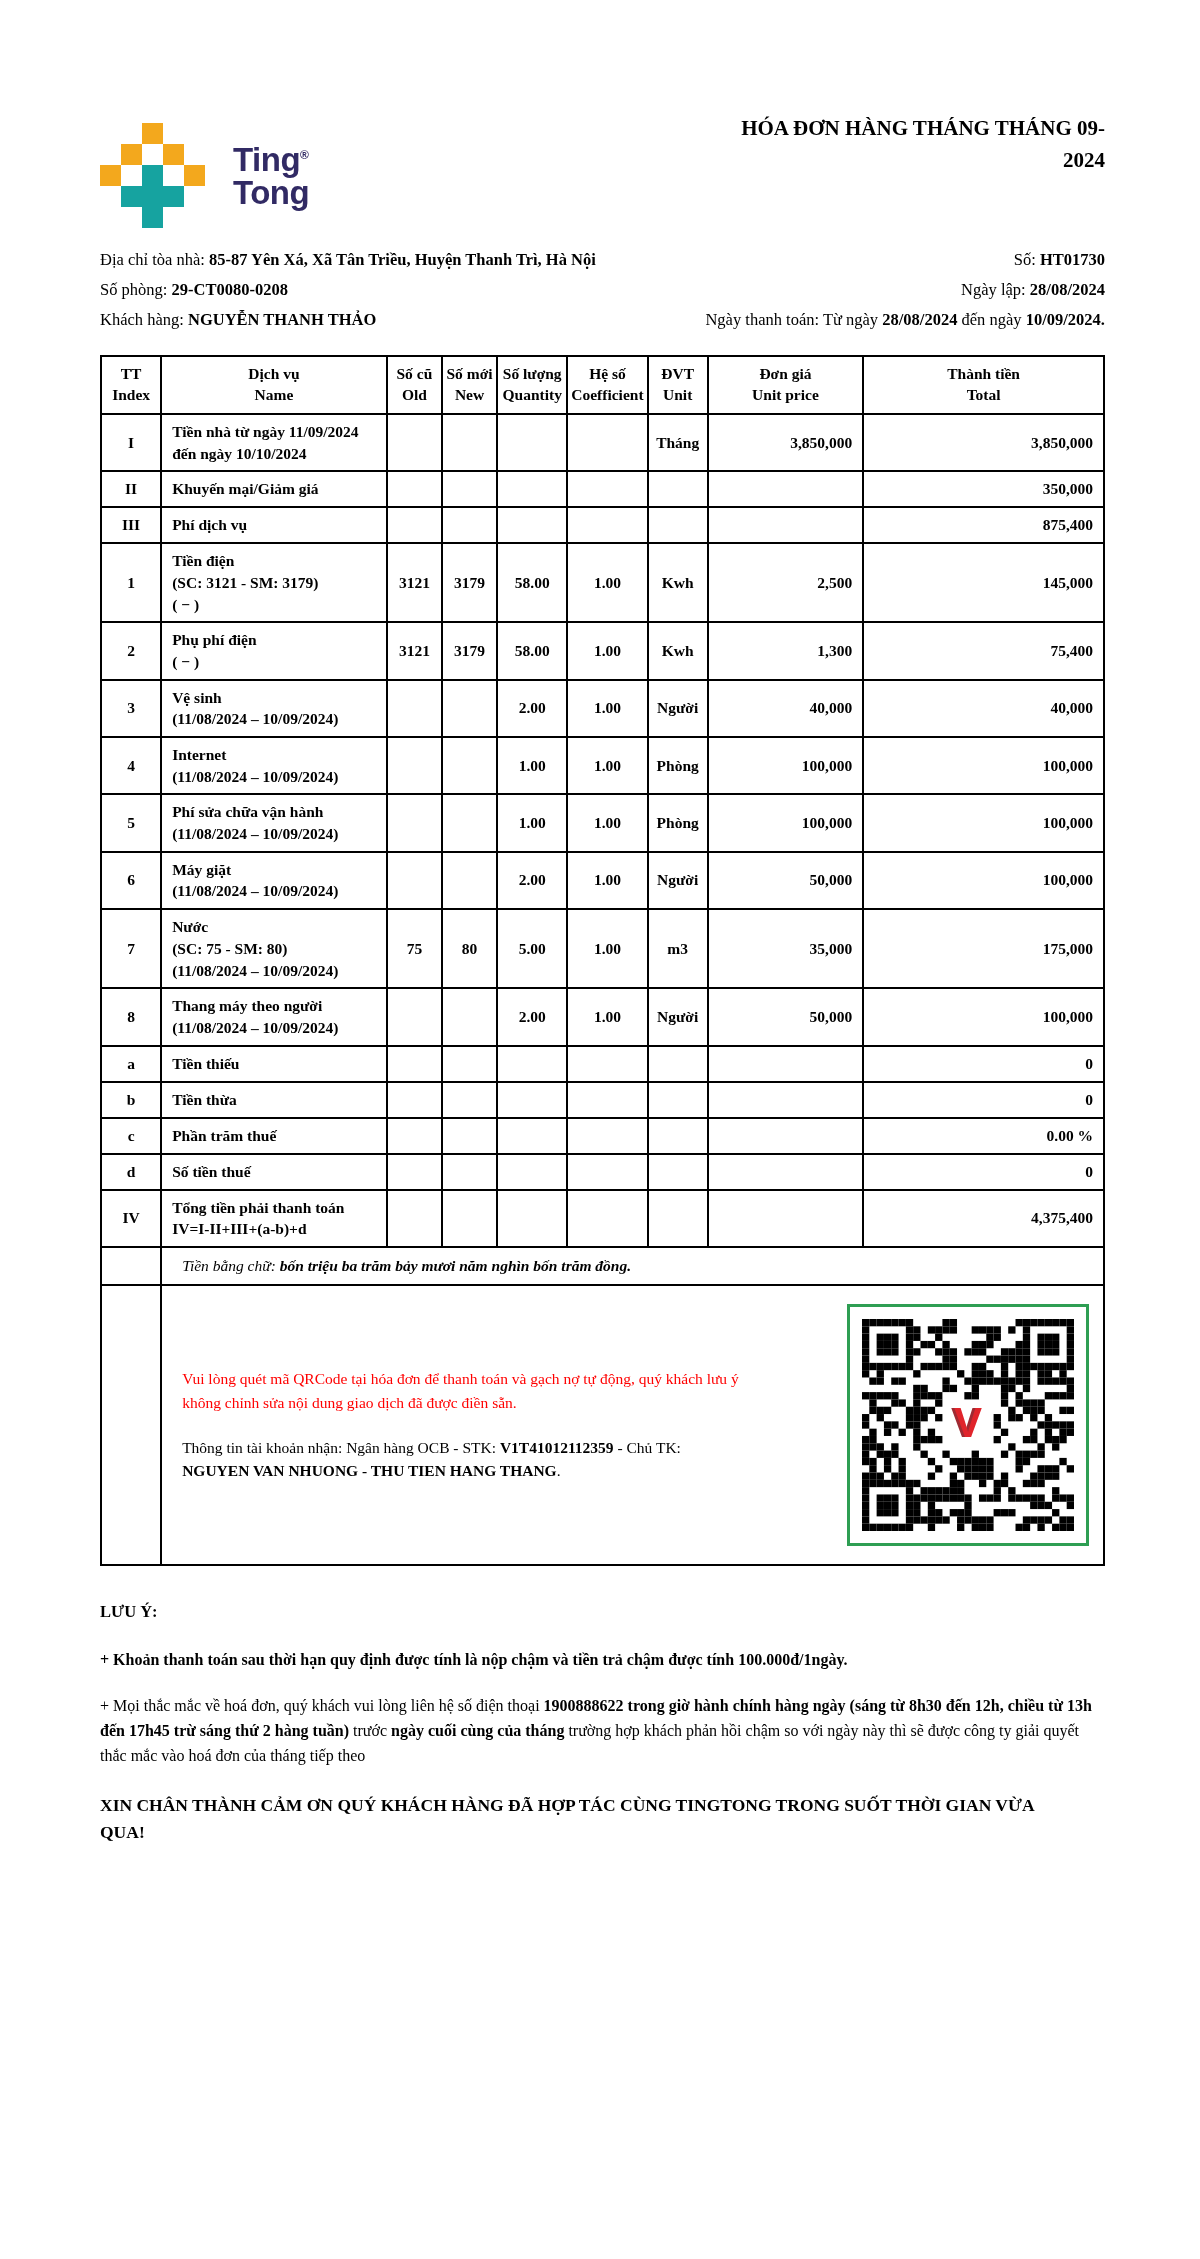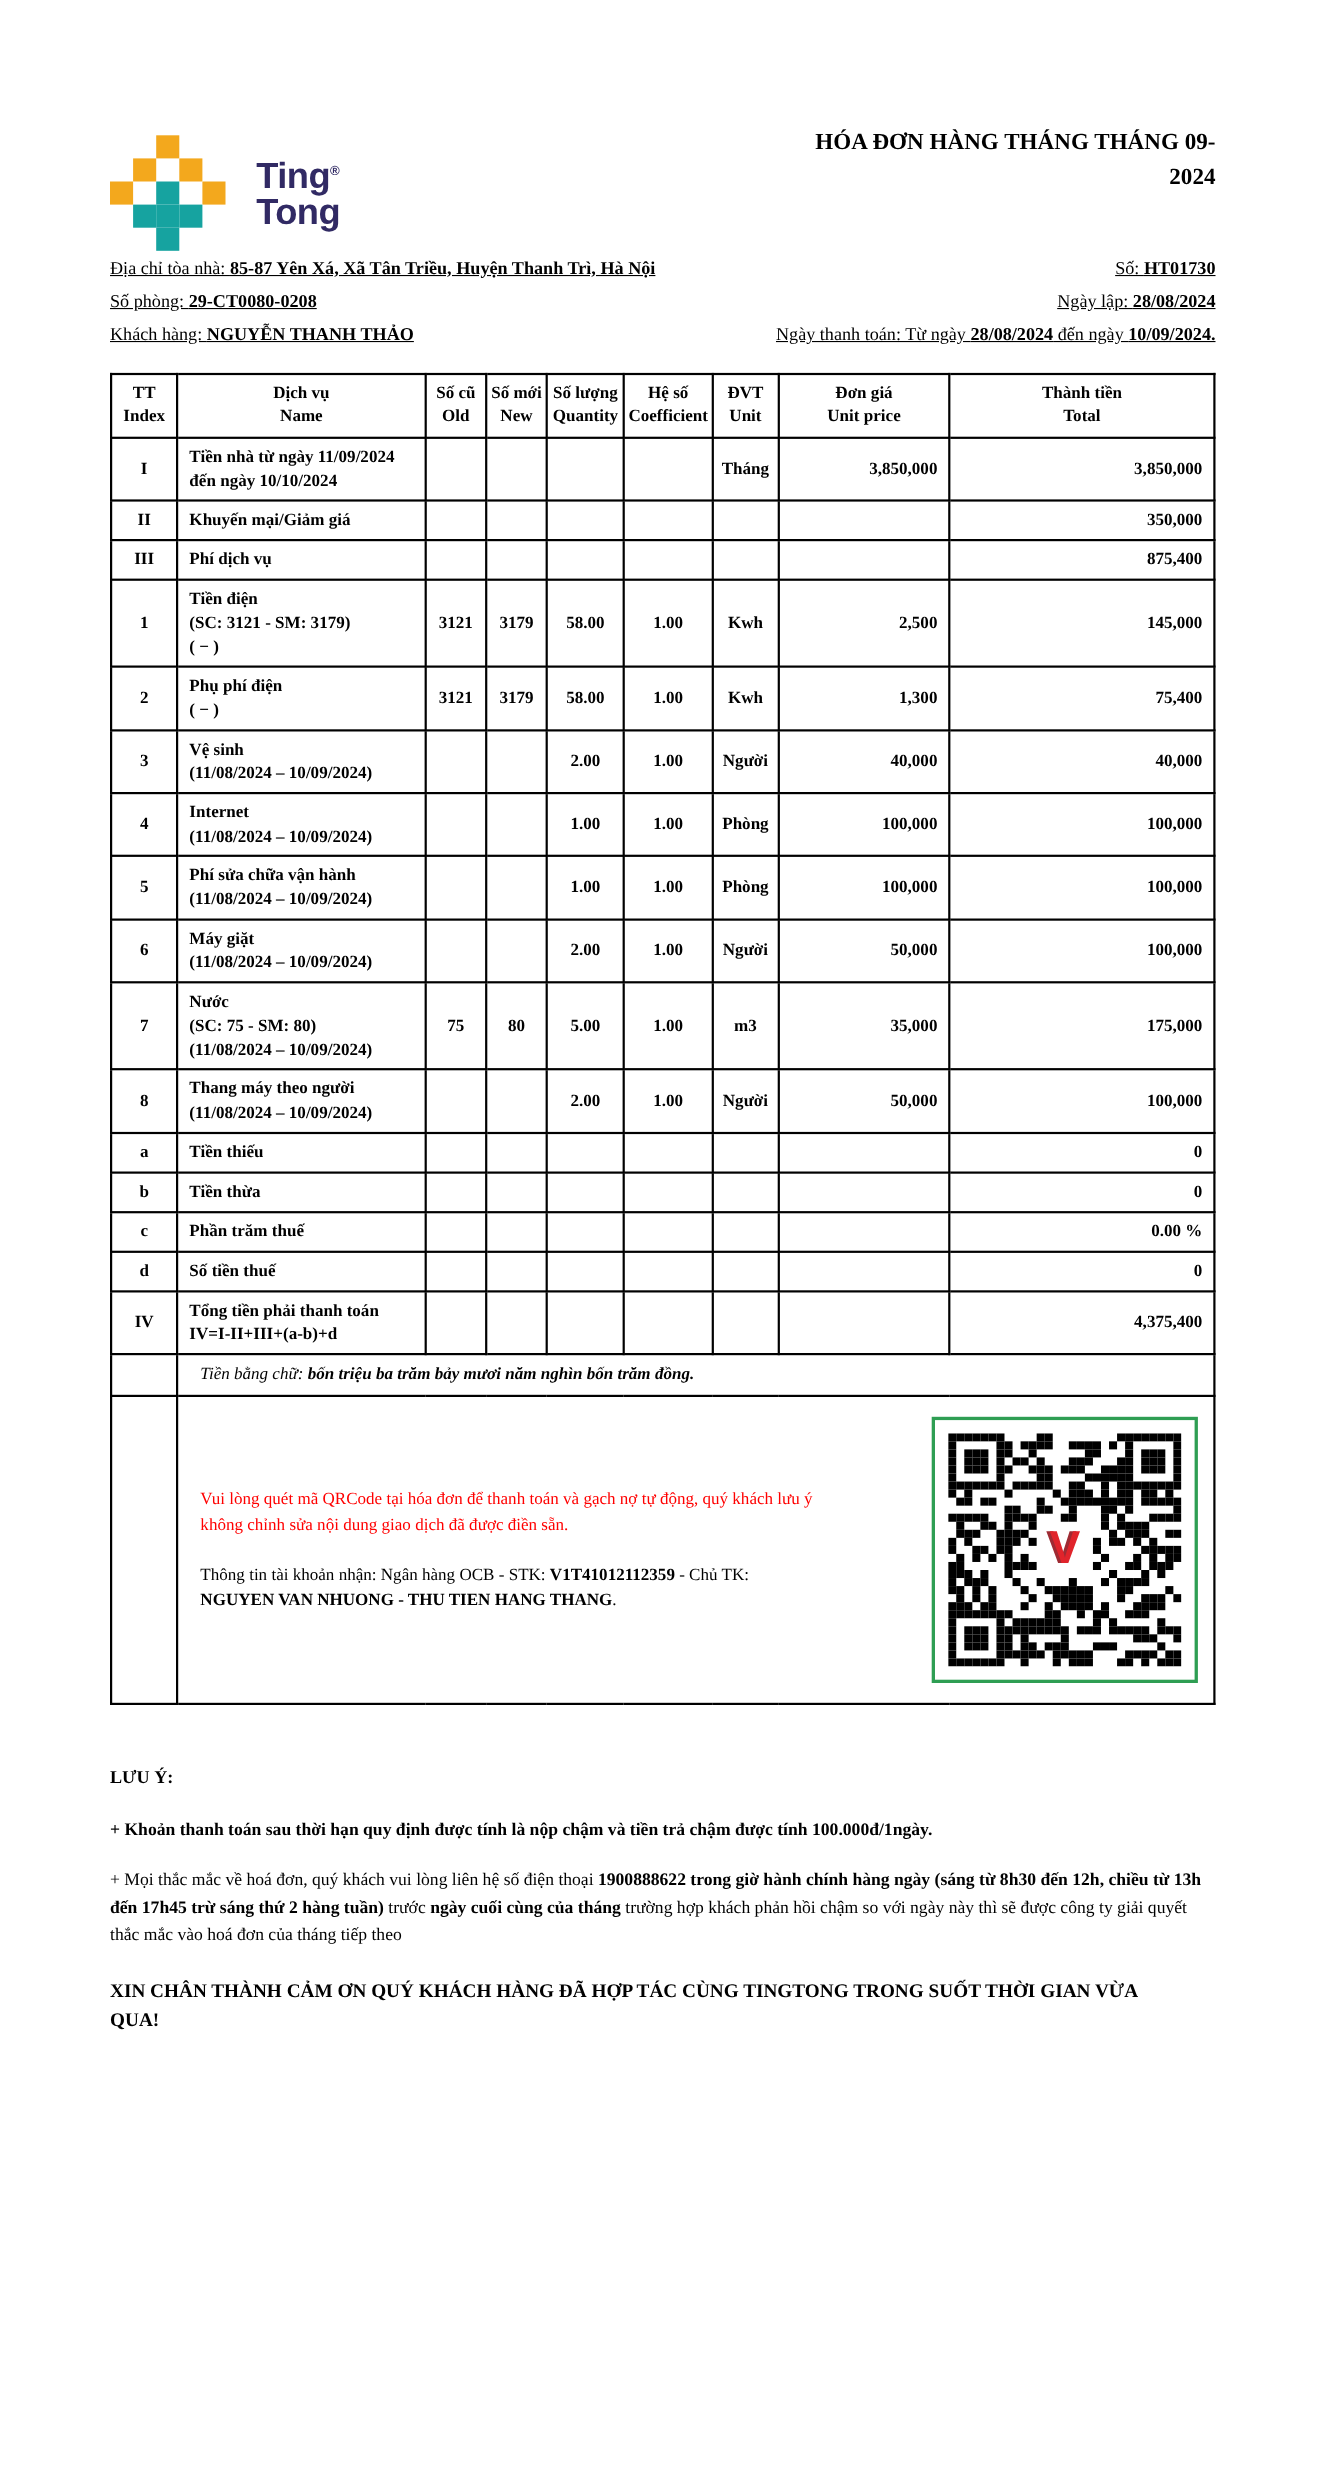--- a/index.html
+++ b/index.html
@@ -18,21 +18,21 @@
   .logo { display:flex; align-items:center; gap:28px; margin-top:28px; }
   .logo-grid { display:grid; grid-template-columns:repeat(5,21px); grid-template-rows:repeat(5,21px); }
   .sq { width:21px; height:21px; }
   .sq.y { background:#F3A81D; }
   .sq.t { background:#16A3A0; }
   .wordmark { font-family:"Liberation Sans", sans-serif; font-weight:bold; color:#312A64; font-size:33px; line-height:1.0; letter-spacing:-0.5px; }
   .wordmark sup { font-size:12px; vertical-align:super; }
   .doc-title { width:400px; text-align:right; font-weight:bold; font-size:21px; line-height:1.5; margin-top:18px; }
 
   
-  .info { display:flex; margin-top:12px; font-size:16.5px;text-decoration:underline; }
+  .info { display:flex; margin-top:28px; font-size:16.5px; }
   .info-left { width:505px; line-height:30px; }
   .info-right { flex:1; text-align:right; line-height:30px; }
   .b { font-weight:bold; }
 
   
   table.invoice { width:100%; border-collapse:collapse; margin-top:20px; font-size:15.5px; font-weight:bold; }
   table.invoice th, table.invoice td { border:2px solid #000; vertical-align:middle; }
   table.invoice th { padding:7px 3px; text-align:center; white-space:pre-line; line-height:1.35; }
   td.c-tt { text-align:center; padding:8px 2px; }
   td.c-name { text-align:left; padding:6px 10px; white-space:pre-line; line-height:1.4; }
@@ -51,21 +51,21 @@
   .qr-box { border:3px solid #2E9E53; background:#fff; padding:12px; flex:0 0 auto; }
   .qr-inner { position:relative; width:212px; height:212px; }
   .qr-inner svg { width:212px; height:212px; display:block; fill:#000; }
   .qr-v {
     position:absolute; left:50%; top:50%; transform:translate(-50%,-54%);
     font-family:"Liberation Sans", sans-serif; font-weight:bold; font-size:42px; color:#E0242B;
     text-shadow:-3px 0 0 #9E2B33;
   }
 
   
-  .luu-y { margin-top:56px; font-weight:bold; font-size:16.5px; }
+  .luu-y { margin-top:36px; font-weight:bold; font-size:16.5px; }
   .note1 { margin-top:26px; font-weight:bold; font-size:16px; line-height:1.5; }
   .note2 { margin-top:22px; font-size:16px; line-height:1.55; }
   .thanks { margin-top:24px; font-weight:bold; font-size:17.5px; line-height:1.5; width:980px; }
 </style>
 </head>
 <body>
 
 <div class="page">
 
   <div class="top">

